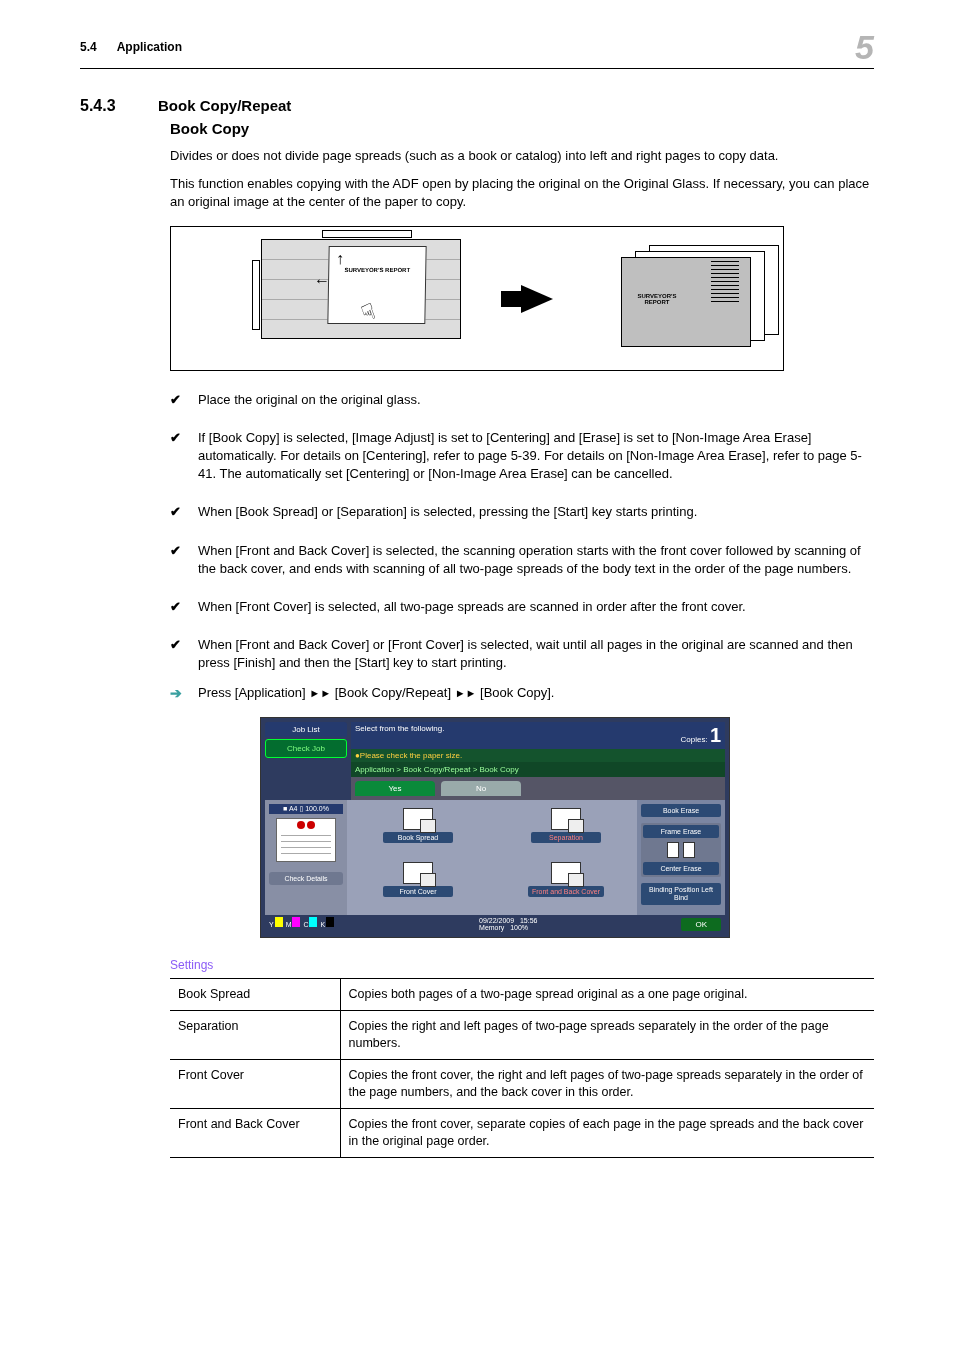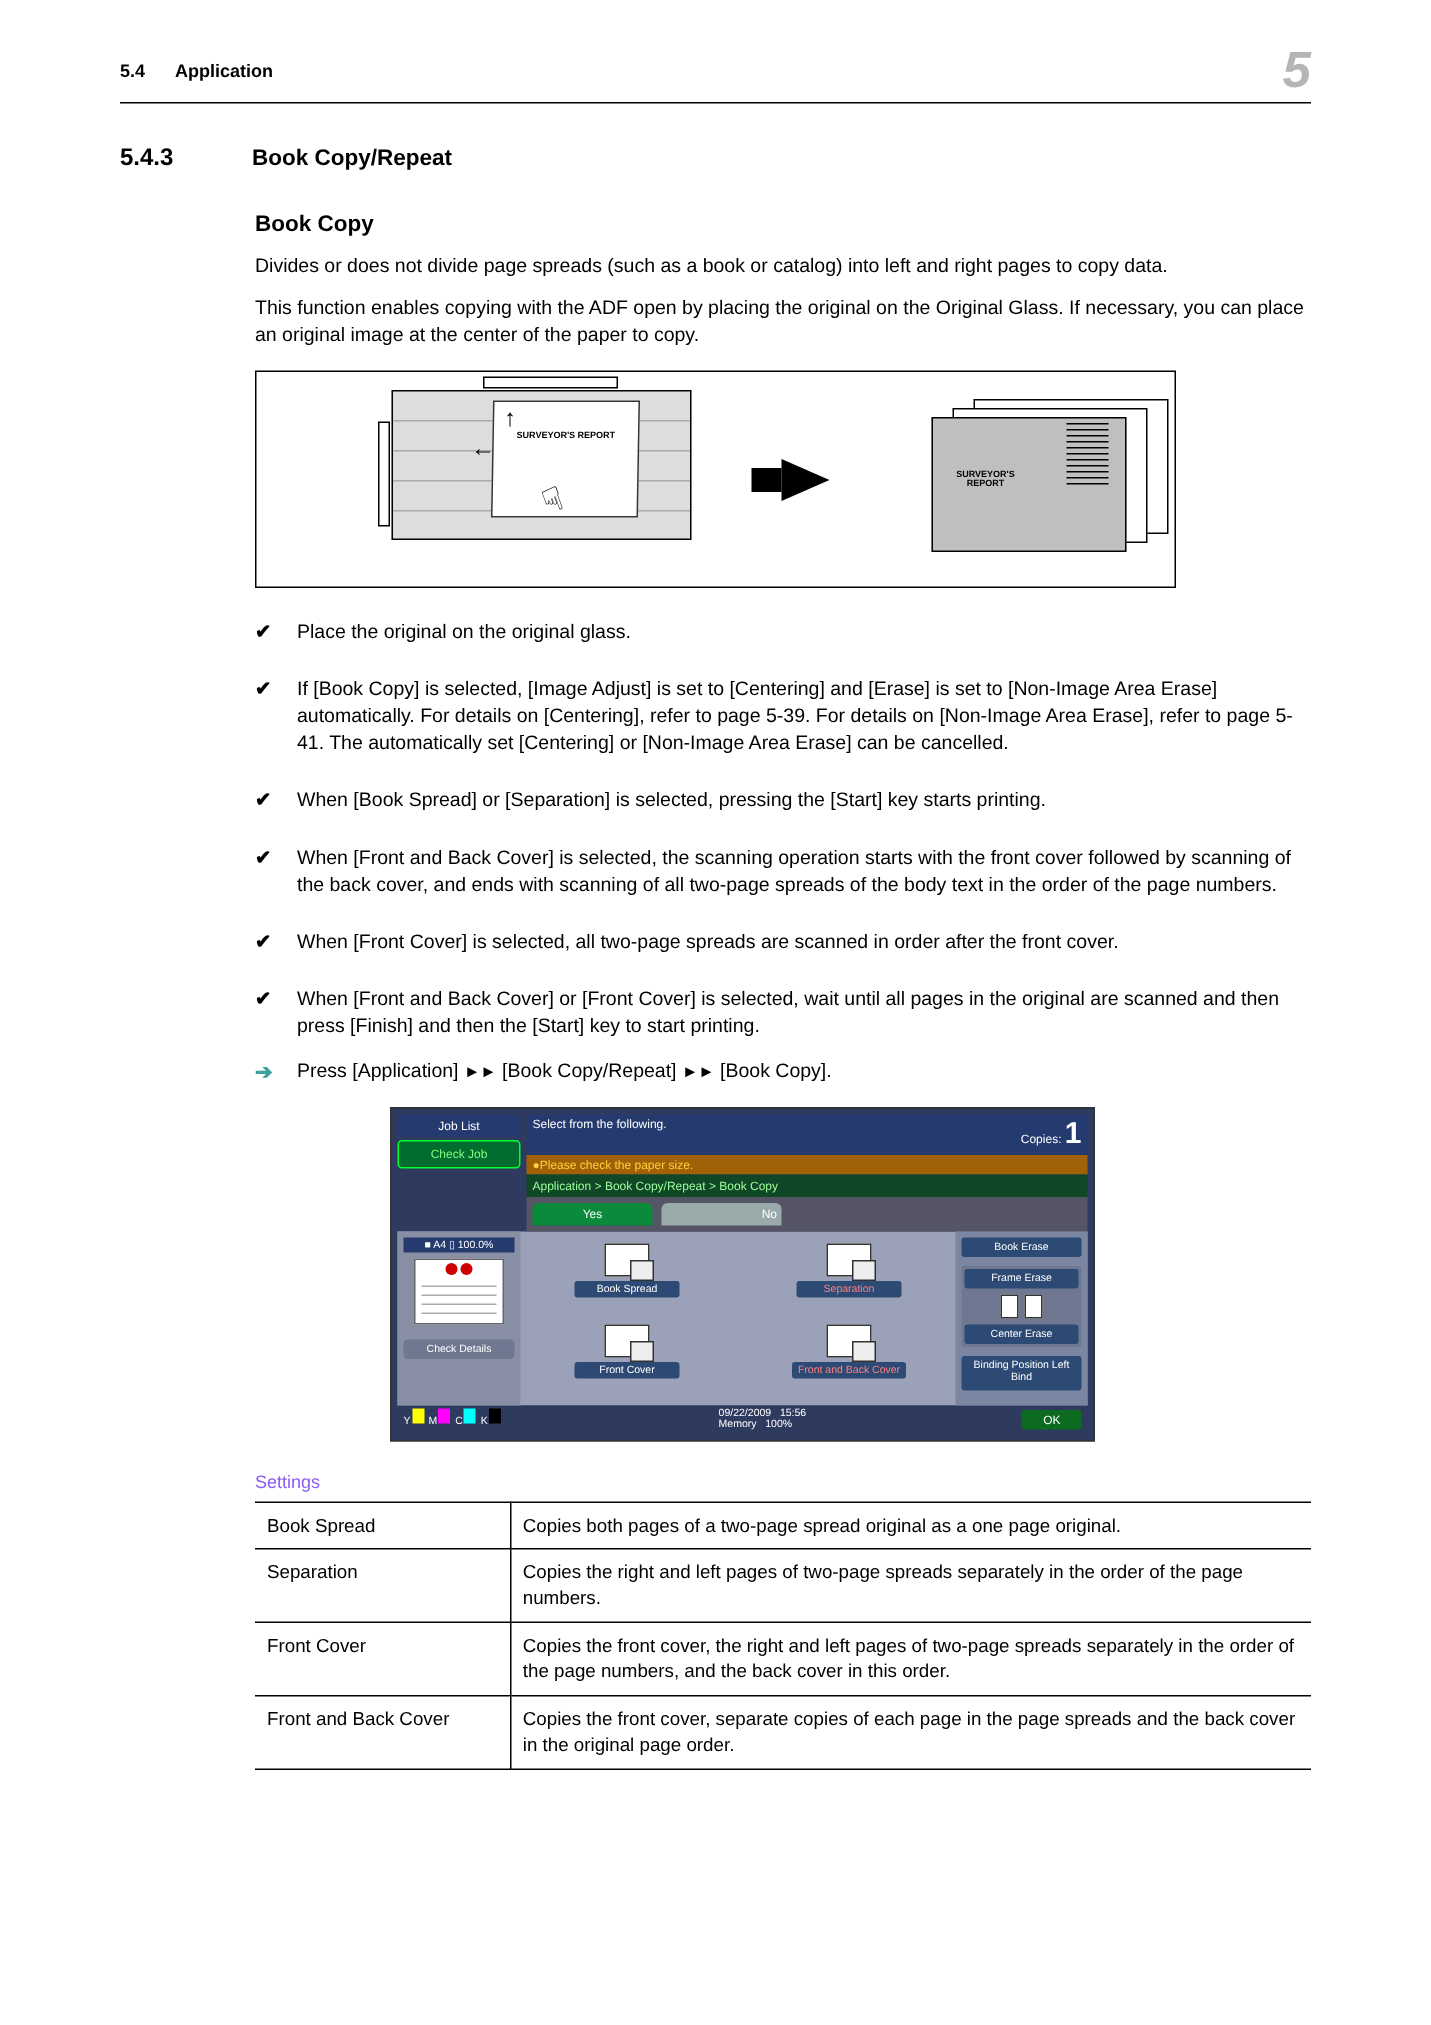--- a/index.html
+++ b/index.html
@@ -27,21 +27,21 @@
     gap: 20px;
   }
   .header-right {
     font-size: 34px;
     font-weight: bold;
     font-style: italic;
     color: #b5b5b5;
     line-height: 1;
     margin-top: -10px;
   }
-  .section-row { display: flex; gap: 28px; align-items: baseline; margin-bottom: 26px; }
+  .section-row { display: flex; gap: 18px; align-items: baseline; margin-bottom: 5px; }
   .section-num { font-size: 16px; font-weight: bold; color: #000; min-width: 60px; }
   .section-title { font-size: 15px; font-weight: bold; }
   .sub-title { font-size: 15px; font-weight: bold; margin-left: 90px; margin-bottom: 10px; }
   .body-text { margin-left: 90px; margin-bottom: 10px; line-height: 1.4; }
 
   .diagram-box {
     border: 1px solid #000;
     margin: 14px 90px 20px 90px;
     height: 145px;
     position: relative;
@@ -112,26 +112,26 @@
     font-size: 9px;
     color: #fff;
   }
   .ss-top { display:flex; }
   .ss-left-col { width: 82px; }
   .ss-joblist { background:#253a6e; color:#fff; font-size:8px; text-align:center; padding:3px 2px; border-radius:3px 3px 0 0; }
   .ss-checkjob { background:#036d2f; color:#80ff80; font-size:8px; text-align:center; padding:4px 14px; border:1px solid #0f3; border-radius:3px; margin-top:2px; }
   .ss-right-col { flex:1; margin-left:4px; }
   .ss-select-row { display:flex; justify-content:space-between; background:#253a6e; padding:2px 4px; font-size:8px; }
   .ss-copies { font-size:20px; font-weight:bold; text-align:right; }
-  .ss-yellow { color:#ffd040; font-size:8px; padding:2px 4px; background:#a16207; }
+  .ss-yellow { color:#ffd040; font-size:8px; padding:2px 4px; background:#14532d; }
   .ss-breadcrumb { background:#104727; color:#9cff9c; font-size:8px; padding:3px 4px; }
   .ss-tabs { display:flex; gap:6px; padding:4px; background:#556; }
   .ss-tab { flex:0 0 80px; text-align:center; padding:3px; border-radius:4px 4px 0 0; font-size:8px; }
   .ss-tab-yes { background:#0a8a3a; color:#fff; }
-  .ss-tab-no { background:#9aa; color:#fff;text-align:right; }
+  .ss-tab-no { background:#9aa; color:#fff; }
 
   .ss-body { display:flex; background:#9aa1b8; }
   .ss-body-left { width:82px; background:#888fa5; padding:4px; font-size:7px; color:#fff; }
   .ss-memory-badge { background:#253a6e; color:#fff; font-size:7px; padding:1px 2px; text-align:center; }
   .ss-preview-doc { background:#fff; width:60px; height:44px; margin:4px auto; border:1px solid #666; position:relative; }
   .ss-preview-doc .lines div{ border-bottom:1px solid #aaa; height:4px; margin:2px 4px; }
   .ss-dots { text-align:center; margin:2px 0; }
   .ss-dots span{ display:inline-block; width:8px; height:8px; border-radius:50%; background:#c00; margin:0 1px;}
   .ss-checkdetails { background:#6f7890; text-align:center; font-size:7px; padding:3px; border-radius:3px; margin-top:10px; }
 

